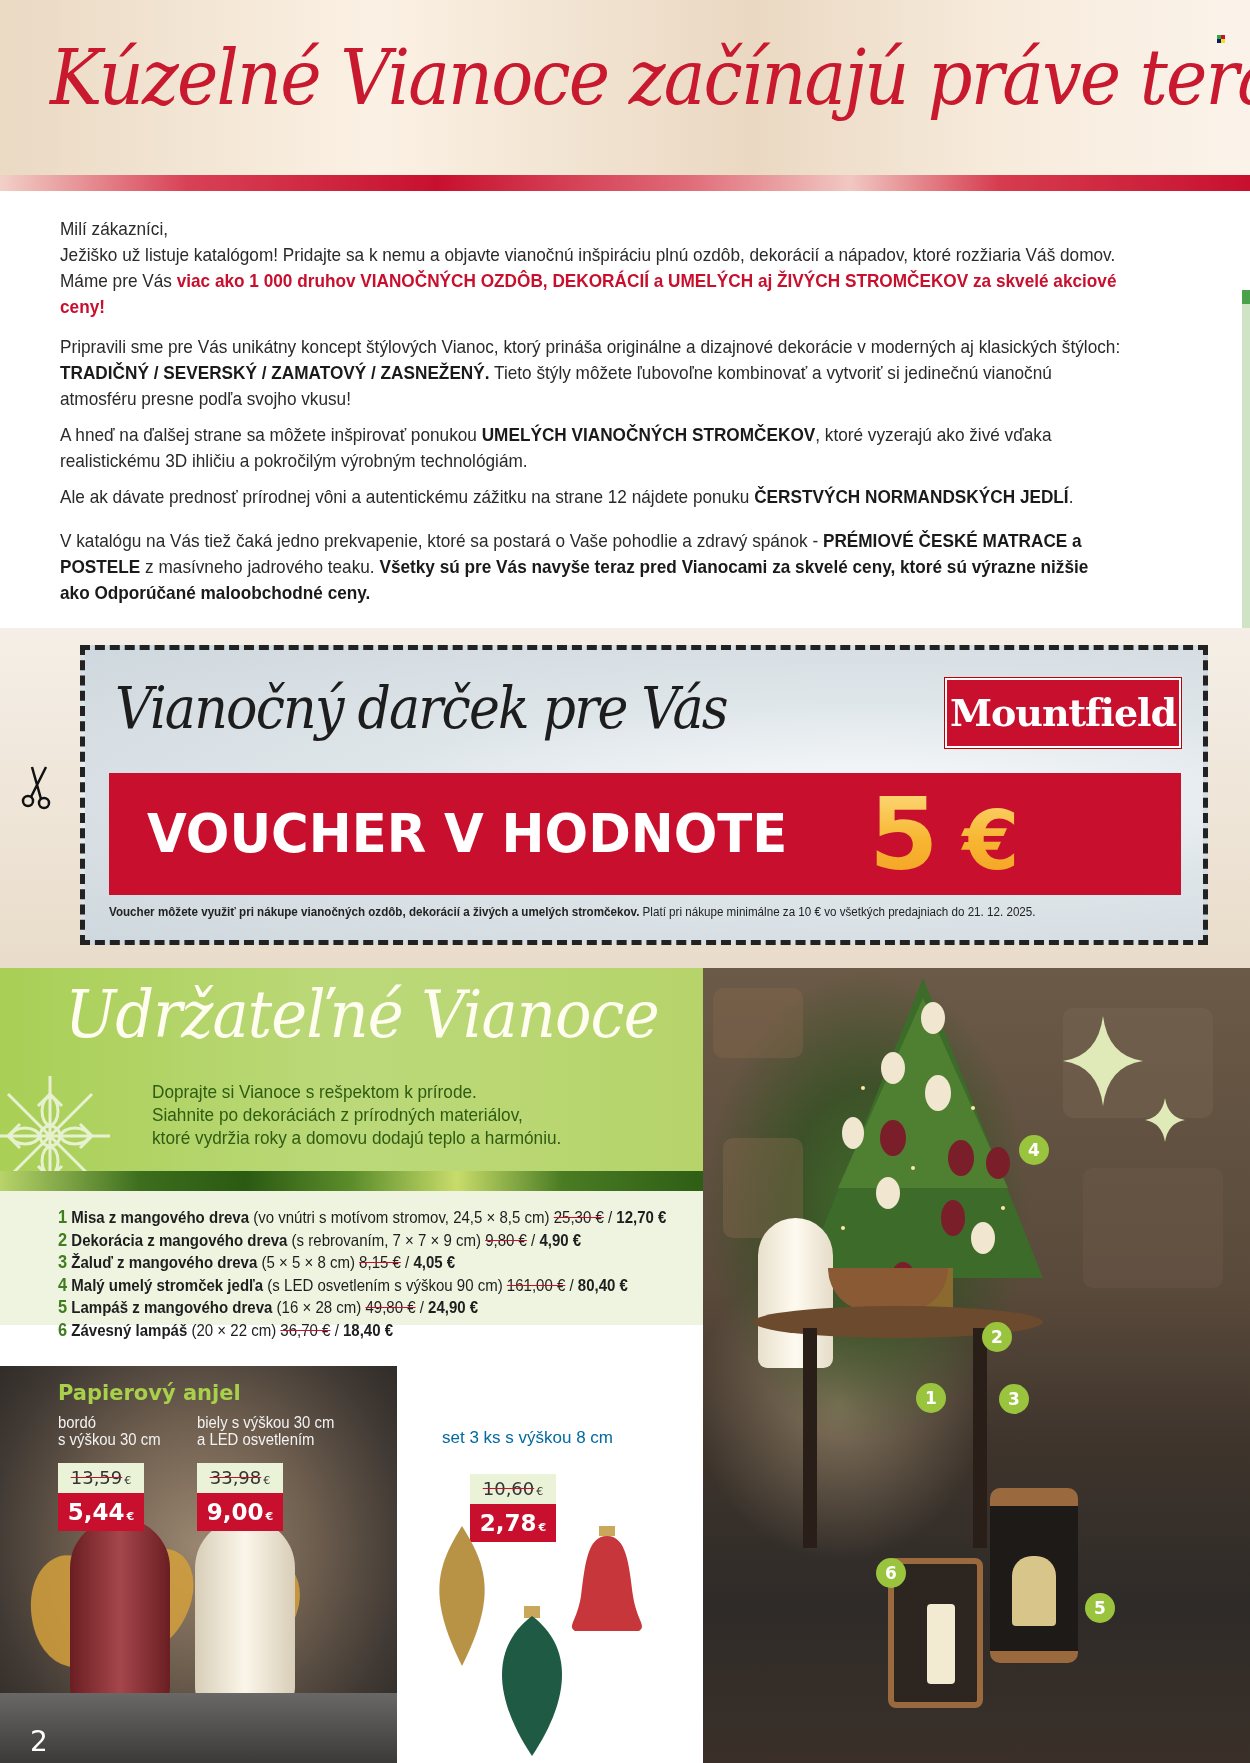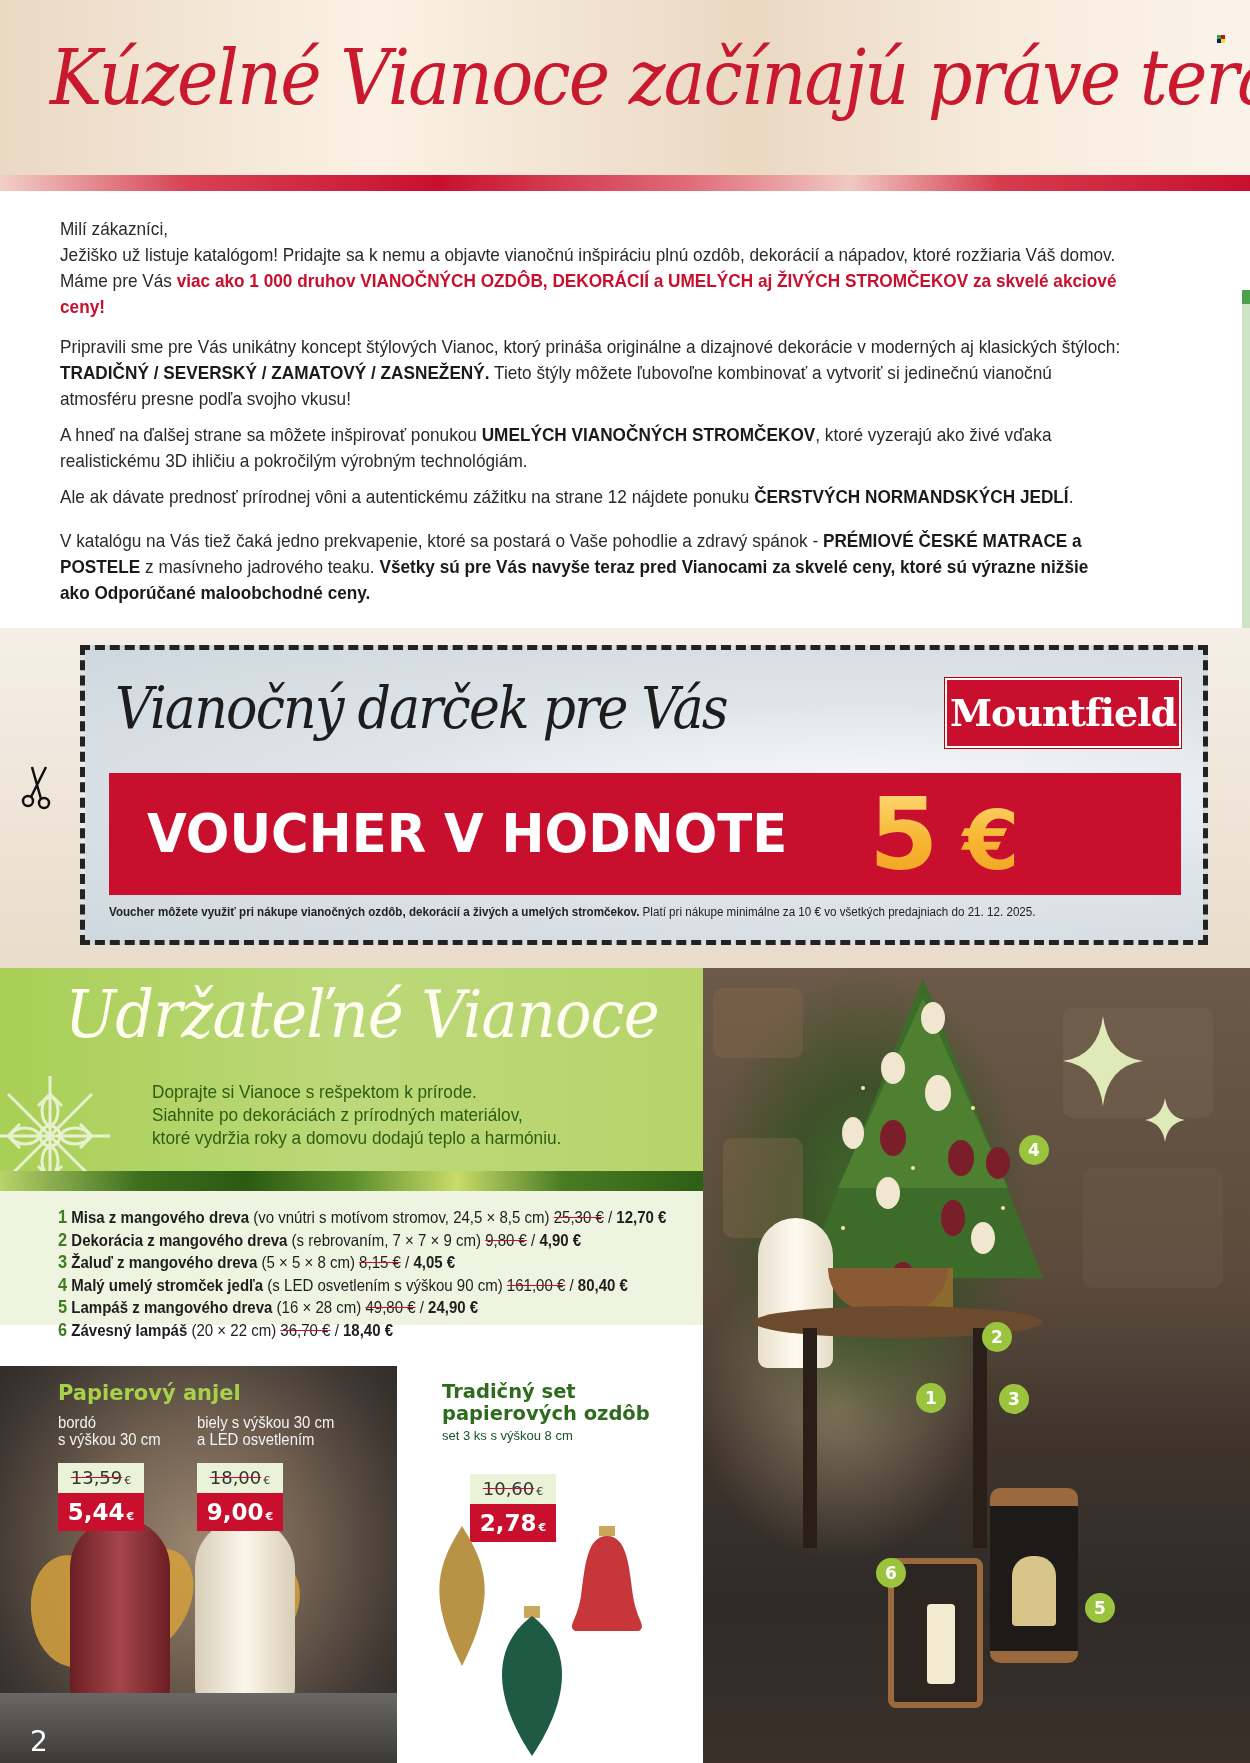--- a/index.html
+++ b/index.html
@@ -188,21 +188,21 @@
   .ledge { position: absolute; left: 0; bottom: 0; width: 397px; height: 70px; background: linear-gradient(180deg,#6a6866,#3c3a39); }
 
   
   .ornaments { position: absolute; left: 397px; top: 1366px; width: 306px; height: 397px; background: #fff; }
   .orn-title {
     position: absolute; left: 45px; top: 15px; font-family: "DejaVu Sans", sans-serif; font-weight: bold;
     font-size: 19.5px; line-height: 22px; color: #2f6b1e;
   }
   .orn-sub {
     position: absolute; left: 45px; top: 62px; font-family: "Liberation Sans Narrow", "Liberation Sans", sans-serif;
-    font-size: 13px; color: #14532d;
+    font-size: 17px; color: #0369a1;
   }
   .orn { position: absolute; }
 </style>
 </head>
 <body>
 
 <div class="header">
   <div class="header-title">Kúzelné Vianoce začínajú práve teraz!</div>
   <div class="qr-mark">
     <span style="left:0;top:0;background:#2eaa3a"></span>
@@ -358,31 +358,27 @@
   </div>
   <div class="angel-variant" style="left:197px;top:48px">
     <div>biely s výškou 30 cm</div>
     <div>a LED osvetlením</div>
   </div>
   <div class="price-box" style="left:58px;top:97px">
     <div class="price-old"><span class="v">13,59</span><span class="c">€</span></div>
     <div class="price-new"><span>5,44</span><span class="c">€</span></div>
   </div>
   <div class="price-box" style="left:197px;top:97px">
-    <div class="price-old"><span class="v">18,00</span><span class="c">€</span></div>
+    <div class="price-old"><span class="v">33,98</span><span class="c">€</span></div>
     <div class="price-new"><span>9,00</span><span class="c">€</span></div>
   </div>
 </div>
 <div class="page-number">2</div>
 
 <div class="ornaments">
-  <div class="orn-title">
-    <div>Tradičný set</div>
-    <div>papierových ozdôb</div>
-  </div>
   <div class="orn-sub">set 3 ks s výškou 8 cm</div>
   <div class="price-box" style="left:73px;top:108px">
     <div class="price-old"><span class="v">10,60</span><span class="c">€</span></div>
     <div class="price-new"><span>2,78</span><span class="c">€</span></div>
   </div>
   <svg class="orn" style="left:30px;top:160px;width:70px;height:140px" viewBox="0 0 70 140">
       <path d="M35 0 C60 40 70 70 35 140 C0 70 10 40 35 0Z" fill="#b99345"></path>
     </svg>
   <svg class="orn" style="left:95px;top:240px;width:80px;height:150px" viewBox="0 0 80 150">
       <rect x="32" y="0" width="16" height="12" fill="#c9a75b"></rect>

